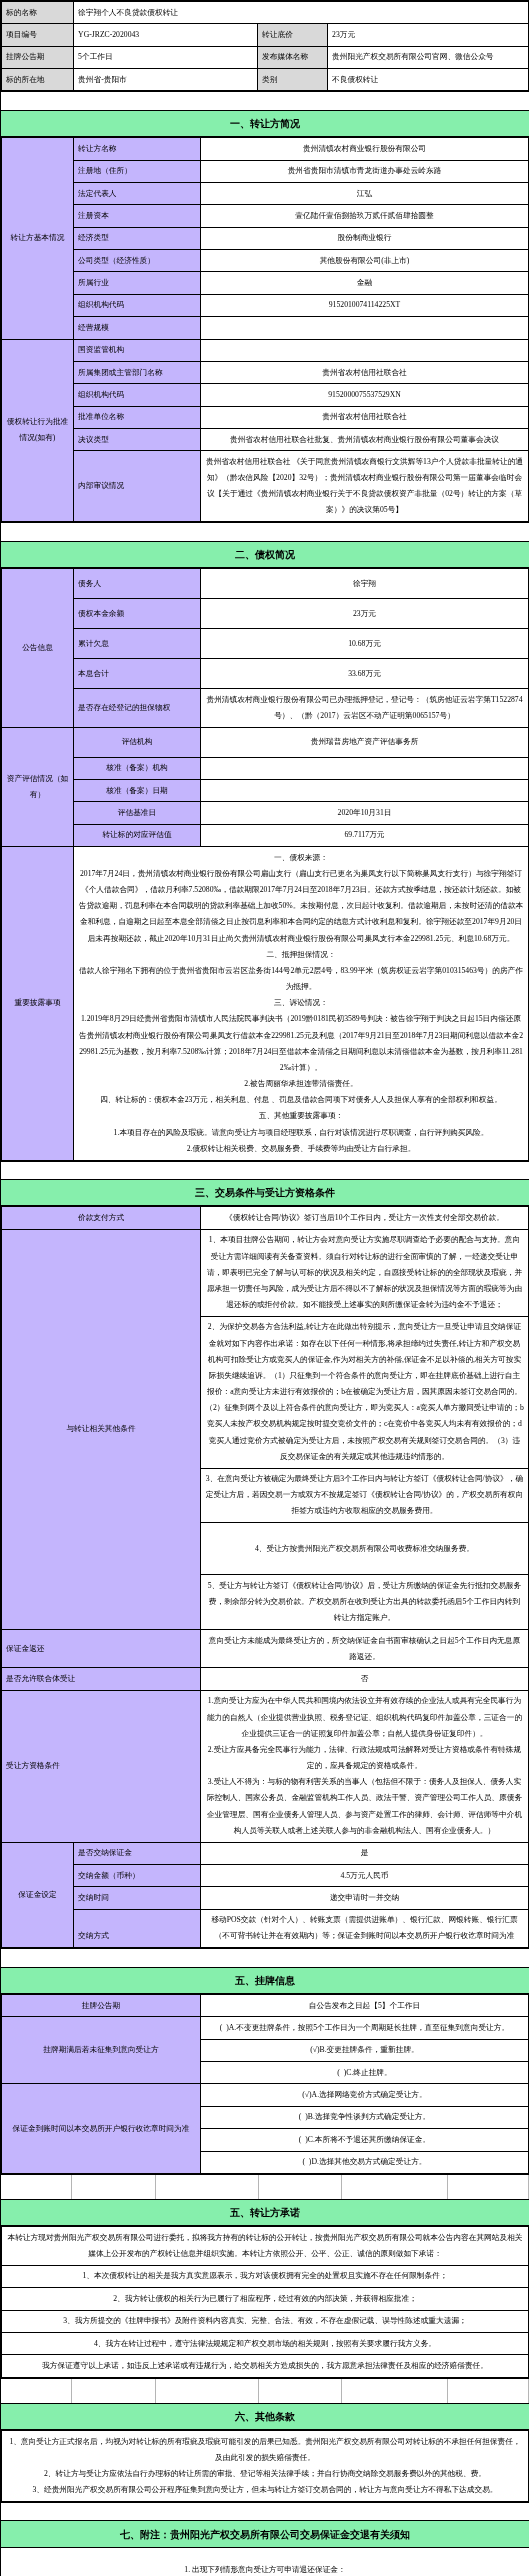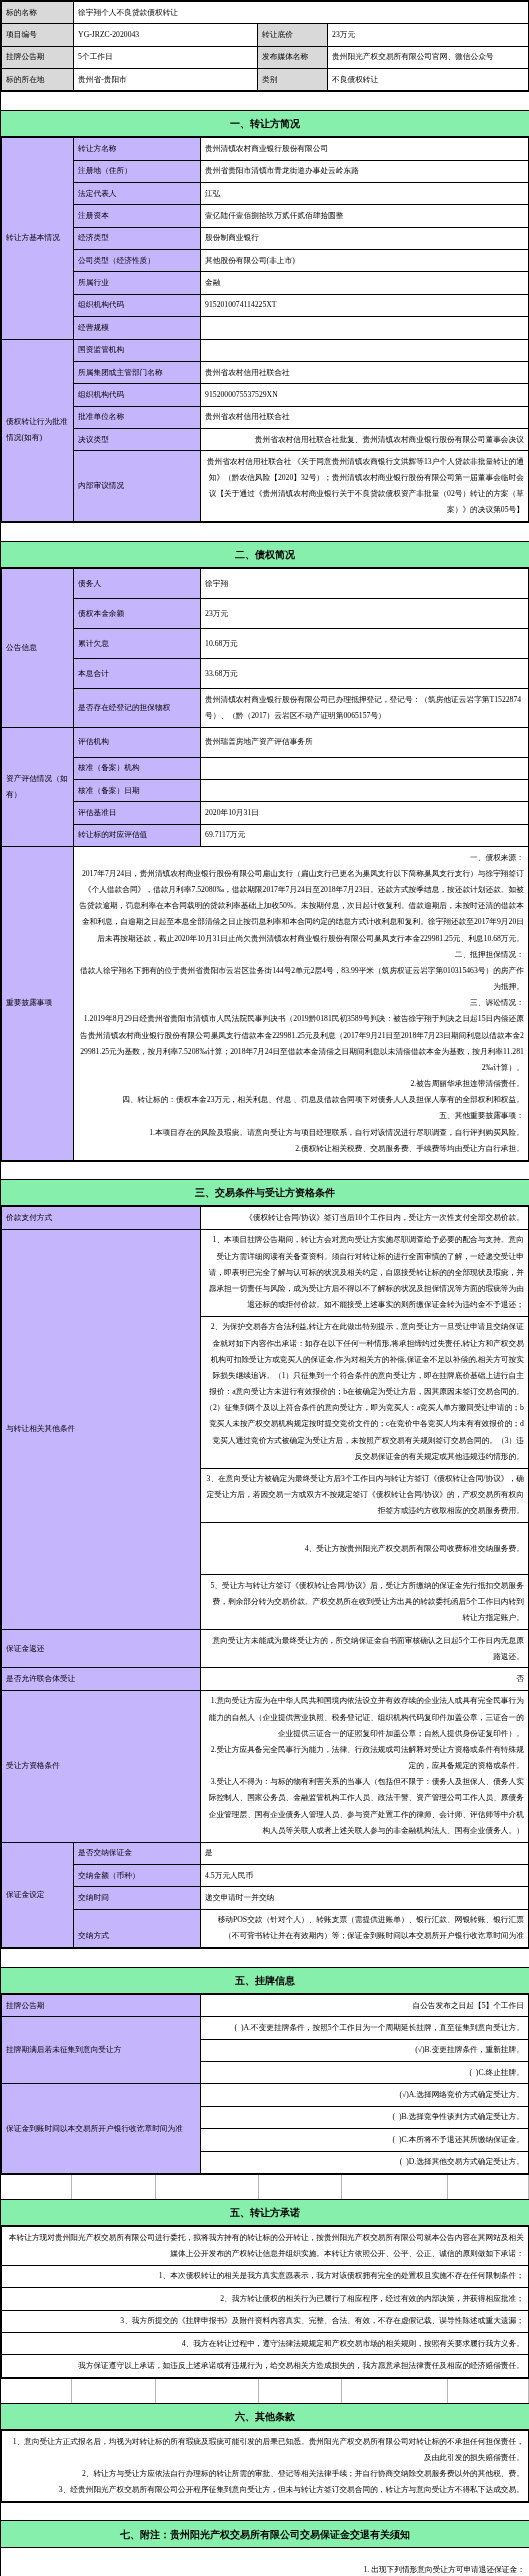--- a/index.html
+++ b/index.html
@@ -3,22 +3,22 @@
 <meta charset="utf-8">
 <style>
   html,body{margin:0;padding:0;background:#fff;color:#000;
     font-family:"Liberation Serif","DejaVu Serif",serif;}
   .sheet{width:530px;box-sizing:border-box;border:1px solid #000;background:#fff;}
   table{width:100%;border-collapse:collapse;table-layout:fixed;}
   td{border:0.5px solid #000;padding:2.6px 4.1px;font-size:7.7px;line-height:2.1;
      vertical-align:middle;word-break:break-all;box-sizing:border-box;}
   .lbl{background:#c4b5fd;}
   .b{font-weight:normal;margin-left:20px;}
-  .ctr{}
-  .pre{white-space:pre-wrap;text-align:right;}
+  .ctr{text-align:center;}
+  .pre{white-space:pre-wrap;text-align:center;}
   .sec-head{background:#86efac;border-top:0.5px solid #000;border-bottom:0.5px solid #000;
     font-weight:bold;font-size:10px;padding:5.2px 4.1px;line-height:1.5;text-align:center;}
   .gap{height:17.5px;border-top:0.5px solid #000;background:#fff;}
   .filler{display:flex;height:24px;border-top:0.5px solid #000;background:#fff;}
   .filler div{border-right:0.5px solid #b5b5b5;height:100%;}
   .f1{width:72px}.f2{width:85px}.f3{width:105px}.f4{width:85px}.f5{width:108px}.f6{width:82px}
   .toplbl{background:#d9d9d9;font-weight:normal;}
   .h42{height:21.6px}.h40{height:20.6px}.h58{height:30px}.h100{height:52px}
 </style>
 </head>

